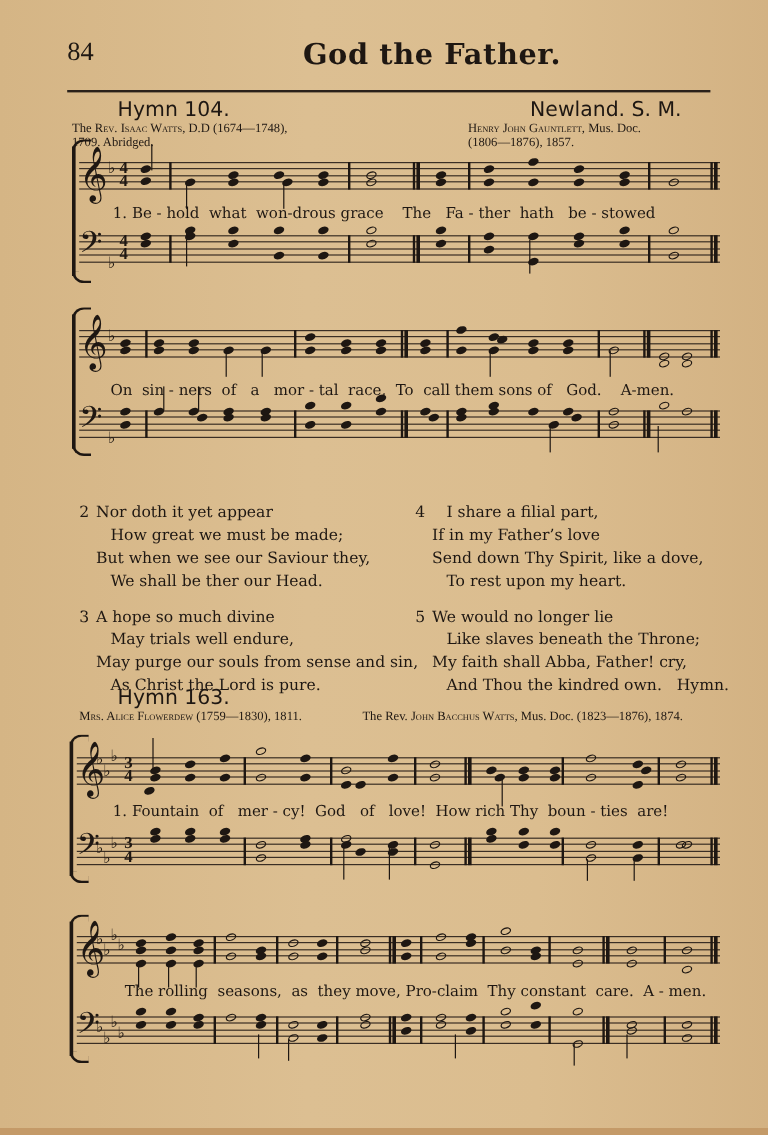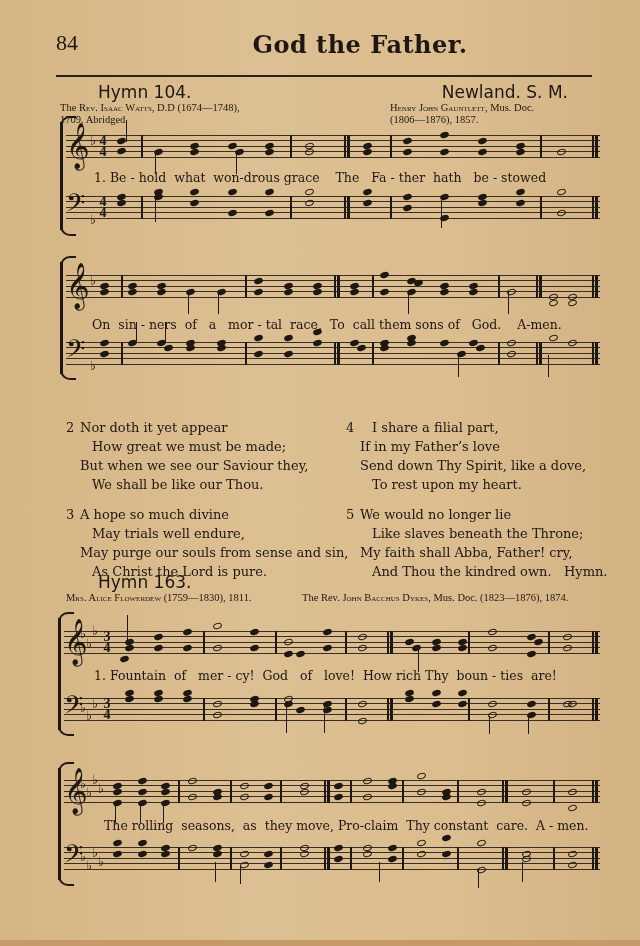--- a/index.html
+++ b/index.html
@@ -268,21 +268,21 @@
     <div class="stem" style="left:548px;top:355px;height:22px"></div>
     <div class="lyric" style="left:92px;top:317px;">On  sin - ners  of   a   mor - tal  race,  To  call them sons of   God.    A-men.</div>
   </div>
 
 
   <div class="verse" style="left:80px;top:418px;">
     <span class="num">2</span>
     <span class="vl">Nor doth it yet appear</span>
     <span class="vl" style="padding-left:12px">How great we must be made;</span>
     <span class="vl">But when we see our Saviour they,</span>
-    <span class="vl" style="padding-left:12px">We shall be like our Thou.</span>
+    <span class="vl" style="padding-left:12px">We shall be ther our Head.</span>
   </div>
   <div class="verse" style="left:80px;top:505px;">
     <span class="num">3</span>
     <span class="vl">A hope so much divine</span>
     <span class="vl" style="padding-left:12px">May trials well endure,</span>
     <span class="vl">May purge our souls from sense and sin,</span>
     <span class="vl" style="padding-left:12px">As Christ the Lord is pure.</span>
   </div>
   <div class="verse" style="left:360px;top:418px;">
     <span class="num">4</span>
@@ -297,21 +297,21 @@
     <span class="vl" style="padding-left:12px">Like slaves beneath the Throne;</span>
     <span class="vl">My faith shall Abba, Father! cry,</span>
     <span class="vl" style="padding-left:12px">And Thou the kindred own.   Hymn.</span>
   </div>
 
   <div class="abs hymn-title" style="left:98px;top:572px;">Hymn 163.</div>
   <div class="abs credit" style="left:66px;top:592px;text-align:left;white-space:nowrap;">
     <span class="sc">Mrs. Alice Flowerdew</span><span> (1759—1830), 1811.</span>
   </div>
   <div class="abs credit" style="left:302px;top:592px;text-align:left;white-space:nowrap;">
-    <span>The Rev. </span><span class="sc">John Bacchus Dykes</span><span>, Mus. Doc. (1823—1876), 1874.</span>
+    <span>The Rev. </span><span class="sc">John Bacchus Watts</span><span>, Mus. Doc. (1823—1876), 1874.</span>
   </div>
 
   <div class="abs">
     <div class="brace" style="left:58px;top:618px;height:112px;"></div>
     <div class="brace-top" style="left:58px;top:612px;"></div>
     <div class="brace-bot" style="left:58px;top:726px;"></div>
     <div class="staff" style="left:64px;width:536px;top:631px;">
       <div class="ln" style="top:0"></div>
         <div class="ln" style="top:5px"></div>
         <div class="ln" style="top:11px"></div>

